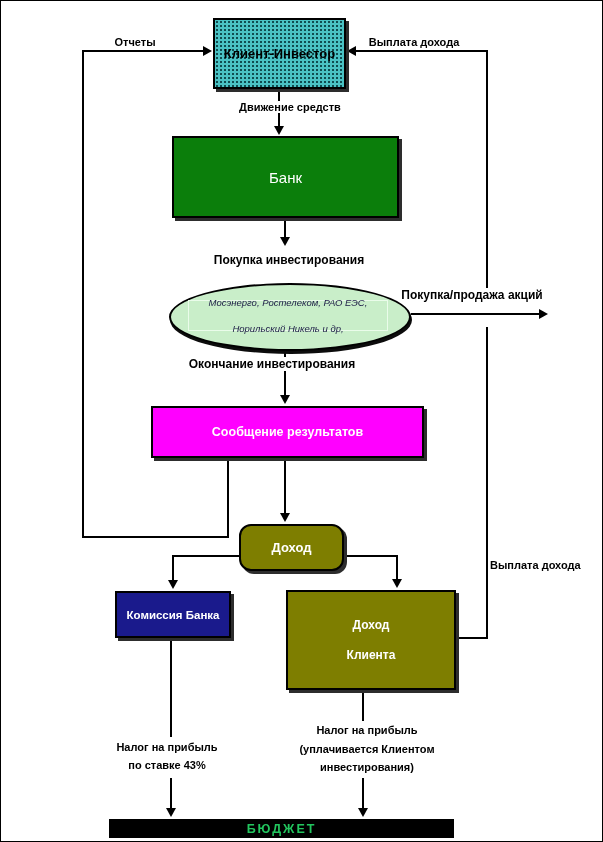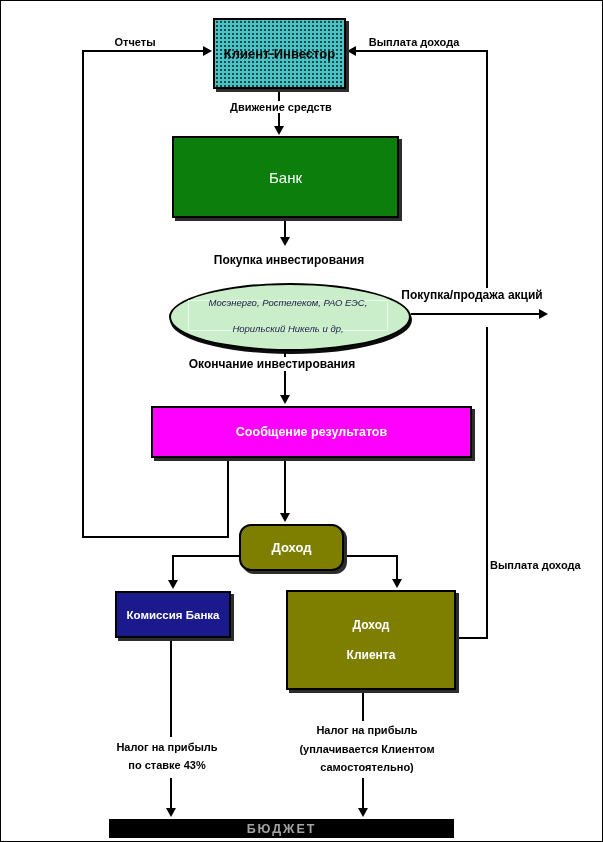--- a/index.html
+++ b/index.html
@@ -15,25 +15,25 @@
     box-shadow:3px 3px 0 #2d2d2d;
   }
   #client {
     left:212px; top:17px; width:133px; height:71px;
     background-color:#4ac2c4;
     background-image:radial-gradient(#0f4c50 1px, rgba(0,0,0,0) 1.4px);
     background-size:4px 4px;
     color:#000; font-weight:bold; font-size:13px;
   }
   #bank { left:171px; top:135px; width:227px; height:82px; background:#0b7e0b; color:#fff; font-size:15px; }
-  #results { left:150px; top:405px; width:321px; height:52px; background:#ff00ff; color:#fff; font-weight:bold; font-size:12.5px; }
+  #results { left:150px; top:405px; width:273px; height:52px; background:#ff00ff; color:#fff; font-weight:bold; font-size:12.5px; }
   #income { left:238px; top:523px; width:105px; height:47px; background:#7e7e00; border-radius:12px; color:#fff; font-weight:bold; font-size:13px; }
   #fee { left:114px; top:590px; width:116px; height:47px; background:#1a1a8c; color:#fff; font-weight:bold; font-size:11.5px; }
   #client-income { left:285px; top:589px; width:170px; height:100px; background:#7e7e00; color:#fff; font-weight:bold; font-size:12px; line-height:30px; flex-direction:column; }
-  #budget { left:108px; top:818px; width:345px; height:19px; background:#000; color:#a3a3a3; font-weight:bold; font-size:12.5px; letter-spacing:2px; border:none; box-shadow:none; }
+  #budget { left:108px; top:818px; width:345px; height:19px; background:#000; color:#22c55e; font-weight:bold; font-size:12.5px; letter-spacing:2px; border:none; box-shadow:none; }
   #ellipse {
     position:absolute; box-sizing:border-box;
     left:168px; top:282px; width:242px; height:68px;
     background:#c9eec9; border:2px solid #000; border-radius:50%;
     box-shadow:1px 3px 0 #0c0c0c;
   }
   #market-inner {
     position:absolute; left:187px; top:299px; width:200px; height:31px;
     border:1px solid #eafcea; box-sizing:border-box;
     display:flex; flex-direction:column; align-items:center; justify-content:center;
@@ -127,30 +127,30 @@
     <span>Доход</span>
     <span>Клиента</span>
   </div>
 
   <div class="box" id="budget">
     <span>БЮДЖЕТ</span>
   </div>
 
   <div class="lbl" style="left:94px;top:35px;width:80px;">Отчеты</div>
   <div class="lbl" style="left:353px;top:35px;width:120px;">Выплата дохода</div>
-  <div class="lbl bg" style="left:228px;top:100px;width:104px;">Движение средств</div>
+  <div class="lbl bg" style="left:237px;top:100px;width:104px;">Движение средств</div>
   <div class="lbl big" style="left:203px;top:252px;width:170px;">Покупка инвестирования</div>
   <div class="lbl big bg" style="left:398px;top:287px;width:146px;">Покупка/продажа акций</div>
   <div class="lbl big bg" style="left:181px;top:356px;width:180px;">Окончание инвестирования</div>
   <div class="lbl" style="left:489px;top:558px;width:100px;text-align:left;">Выплата дохода</div>
 
   <div class="lbl" style="left:96px;top:737px;width:140px;line-height:18px;">
     <span class="ln">Налог на прибыль</span>
     <span class="ln">по ставке 43%</span>
   </div>
 
   <div class="lbl" style="left:286px;top:720px;width:160px;line-height:18.5px;">
     <span class="ln">Налог на прибыль</span>
     <span class="ln">(уплачивается Клиентом</span>
-    <span class="ln">самостоятельно)</span>
+    <span class="ln">инвестирования)</span>
   </div>
 
 </div>
 
 </body></html>

